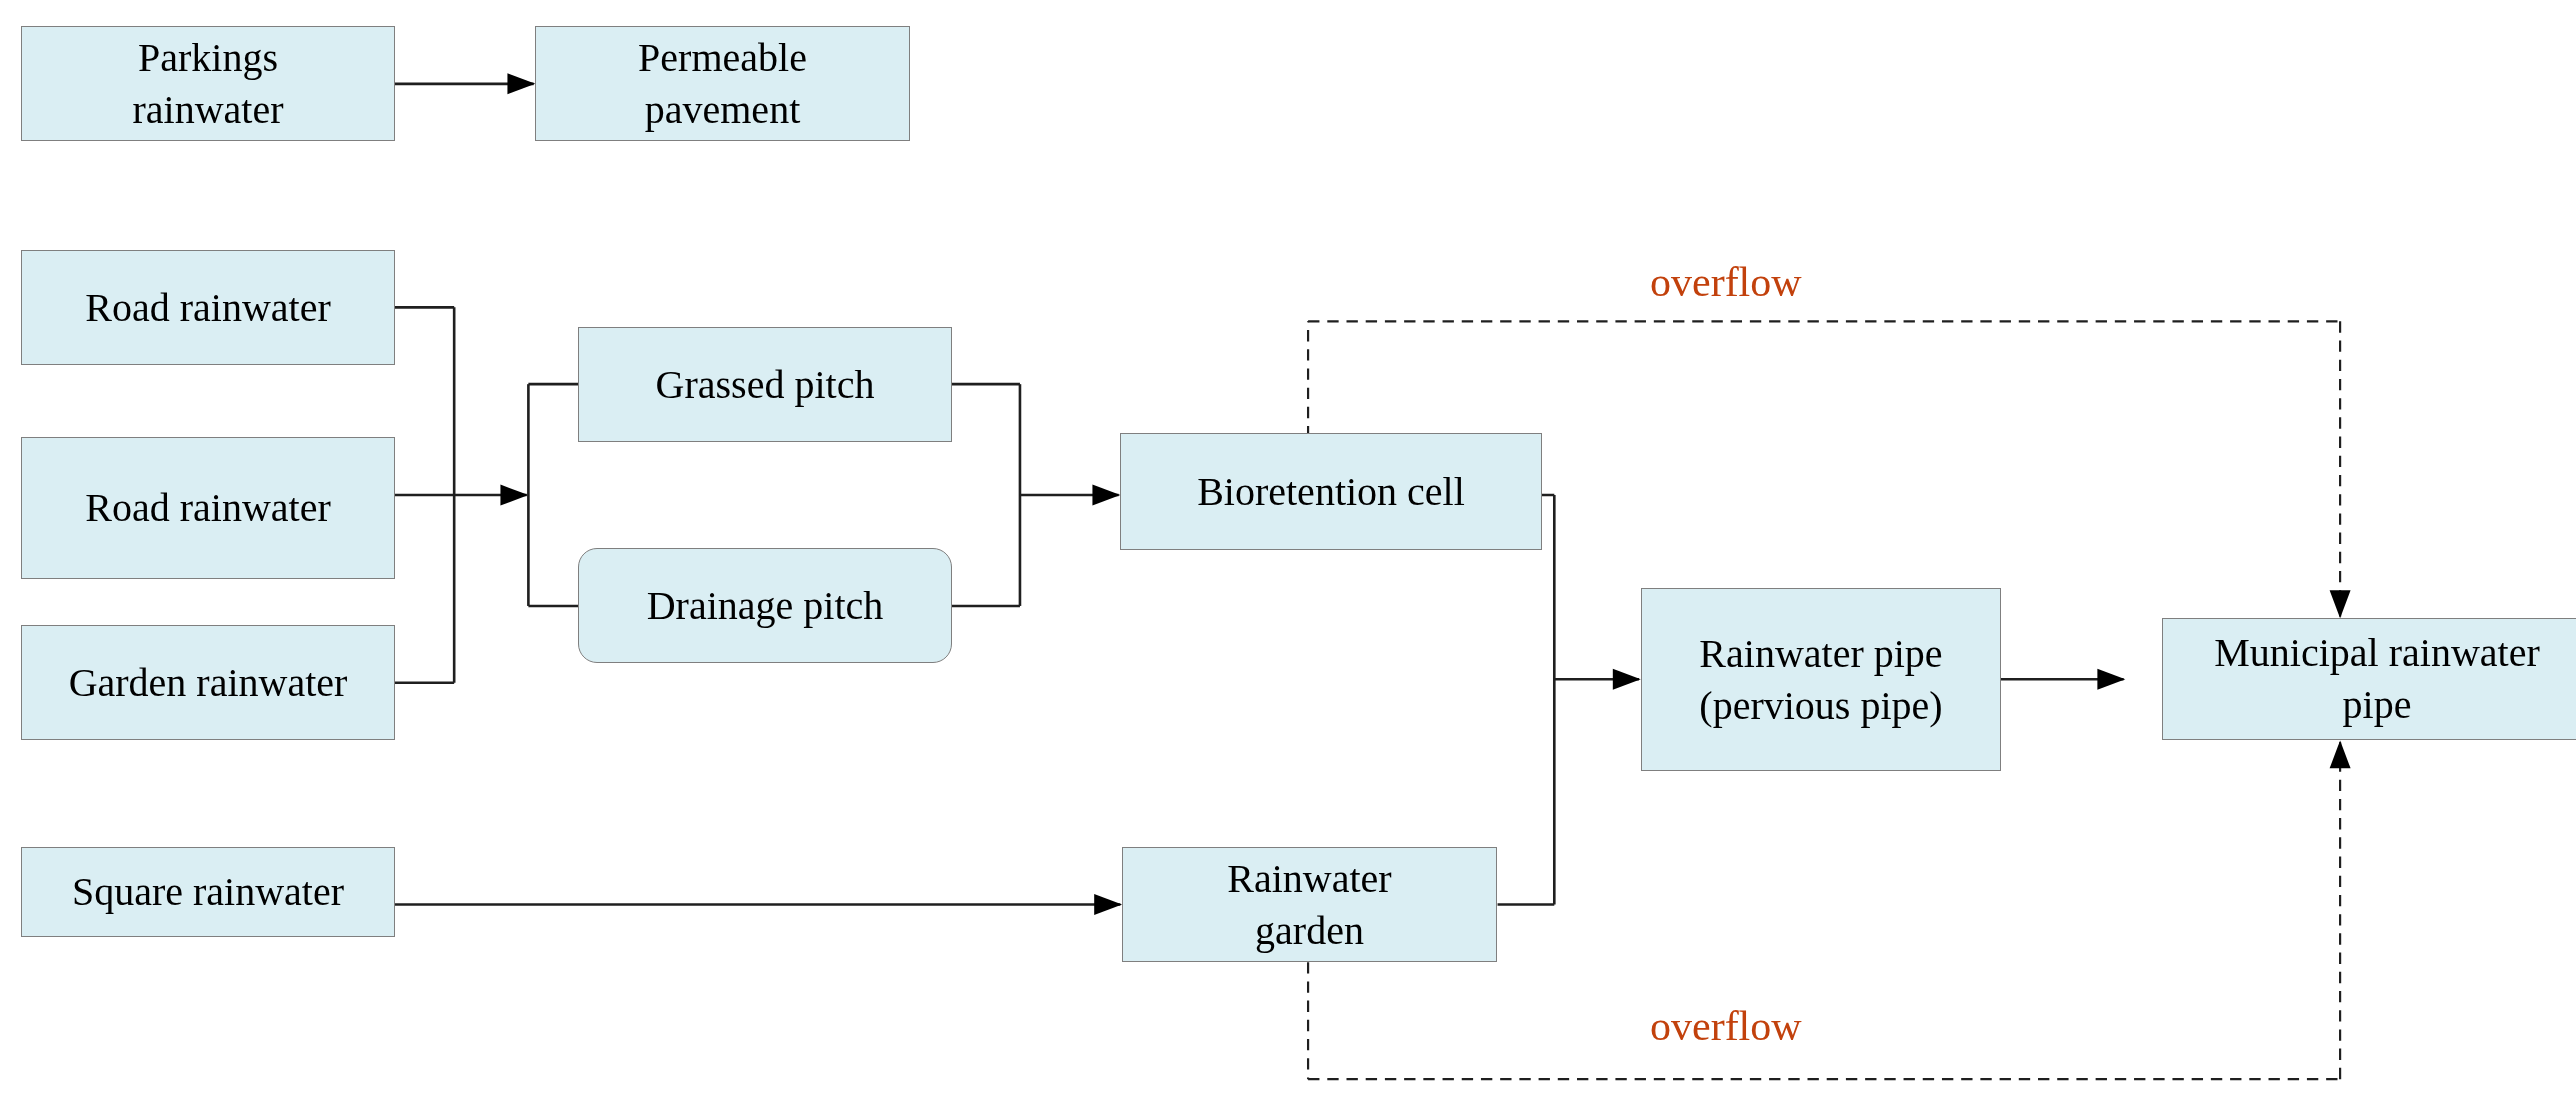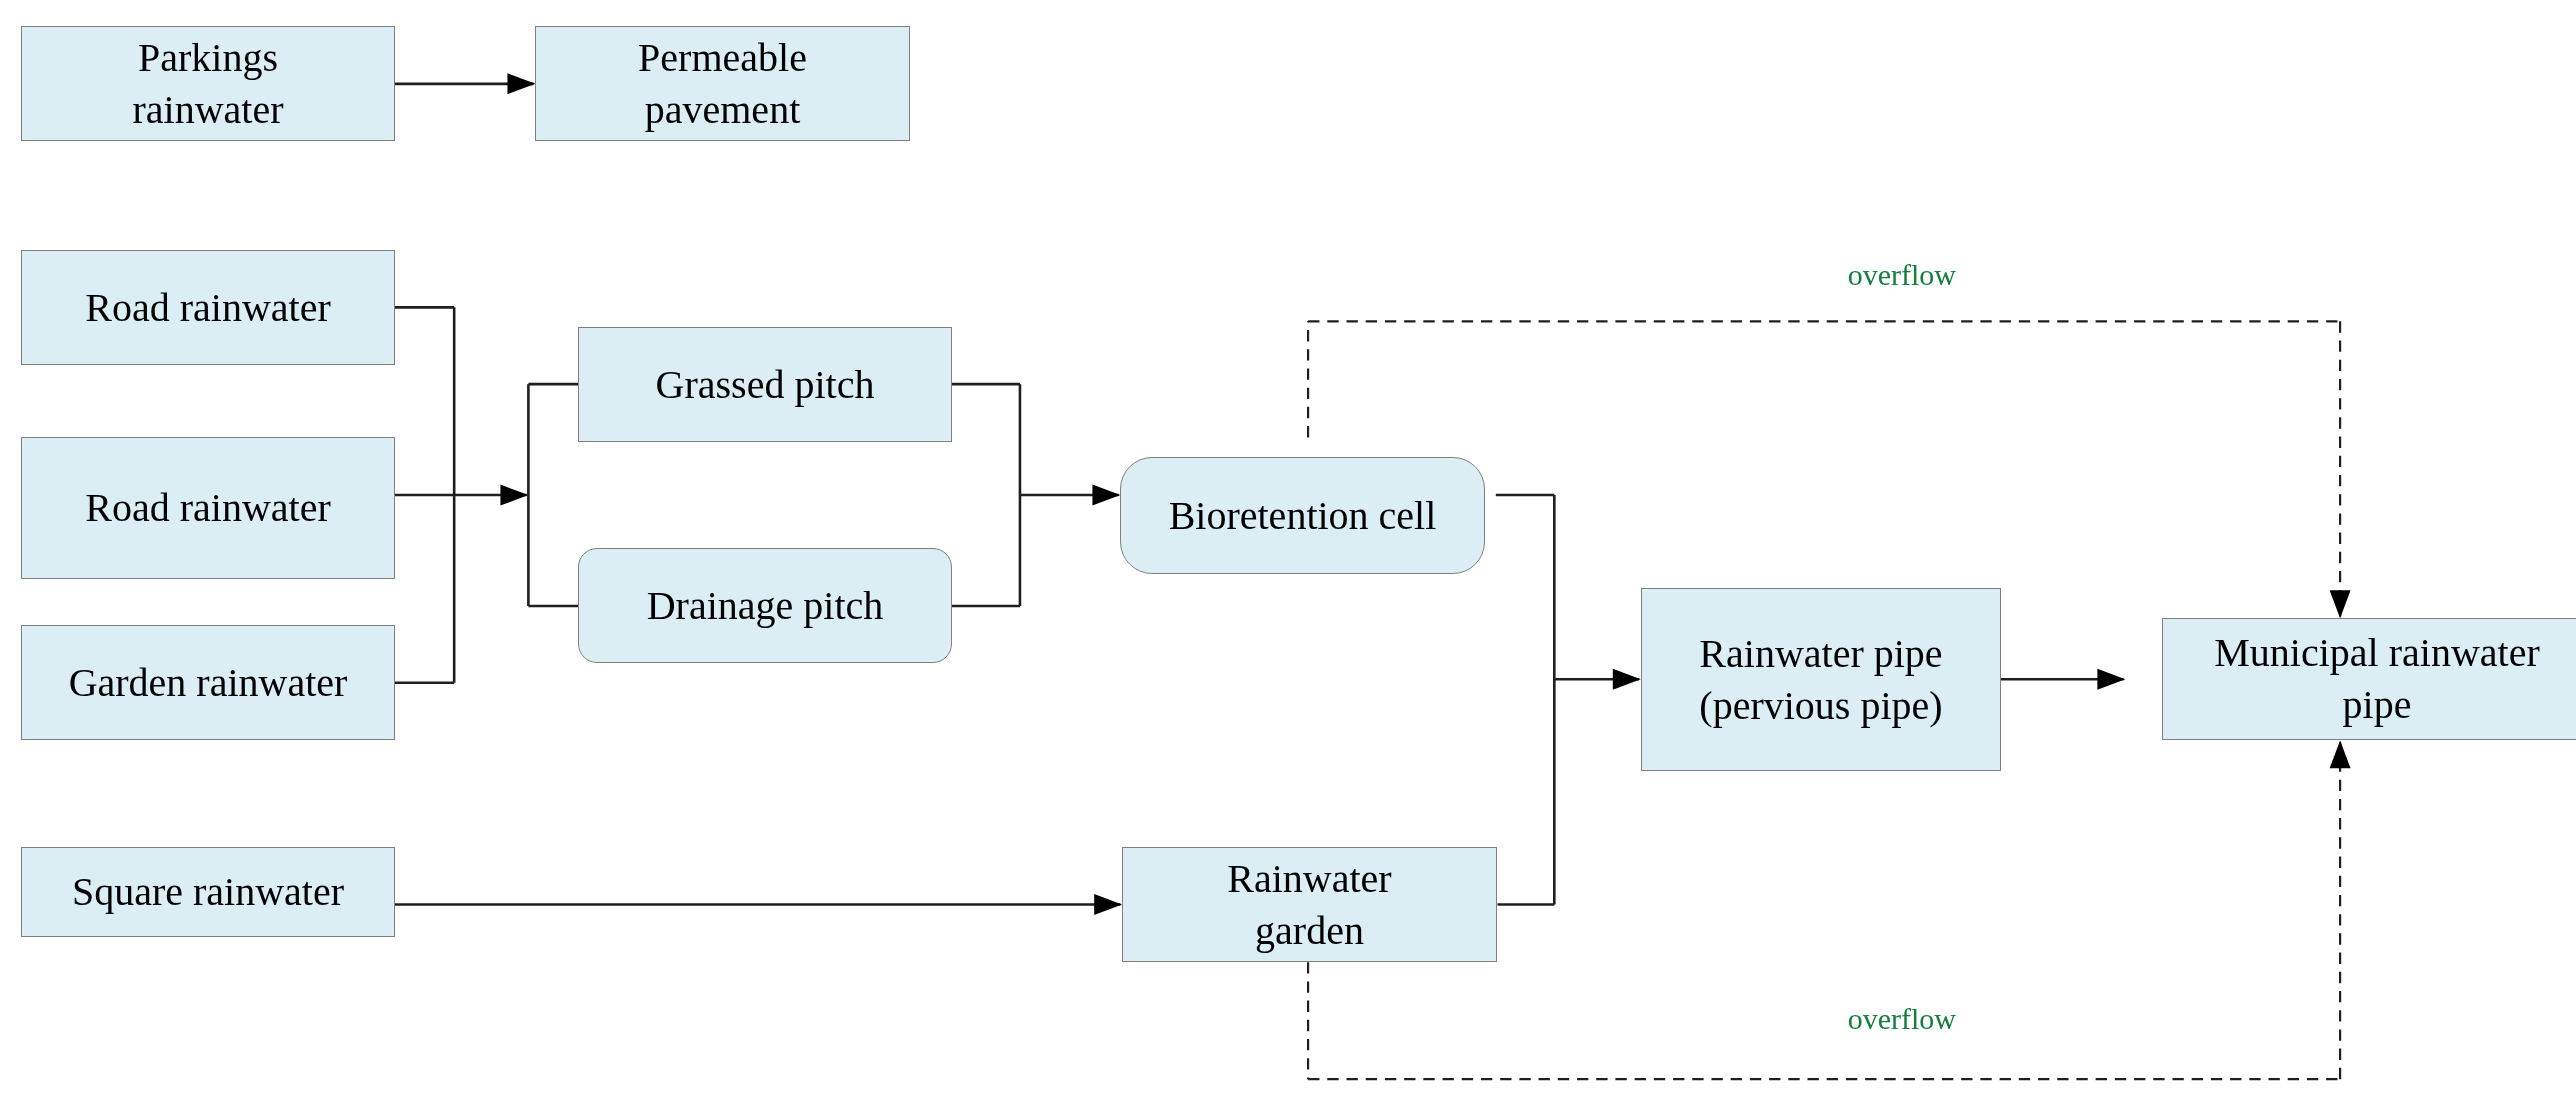--- a/index.html
+++ b/index.html
@@ -28,23 +28,23 @@
   }
   .node .lbl {
     font-size: 40px;
     line-height: 1.3;
     color: #000000;
     white-space: pre-line;
   }
   .edge-label {
     position: absolute;
     width: 306px;
-    text-align: right;
-    font-size: 30px;
-    color: #15803d;
+    text-align: left;
+    font-size: 42px;
+    color: #c2410c;
   }
 </style>
 </head>
 <body>
 
 <div class="canvas">
 
   <svg class="wires" viewBox="0 0 2950 1261" xmlns="http://www.w3.org/2000/svg">
     <defs>
       <marker id="ah" markerUnits="userSpaceOnUse" markerWidth="34" markerHeight="26" refX="31" refY="13" orient="auto">
@@ -111,21 +111,21 @@
   </div>
 
   <div class="node" style="left:578px; top:327px; width:374px; height:115px;">
     <span class="lbl">Grassed pitch</span>
   </div>
 
   <div class="node" style="left:578px; top:548px; width:374px; height:115px;border-radius:19px;">
     <span class="lbl">Drainage pitch</span>
   </div>
 
-  <div class="node" style="left:1120px; top:457px; width:365px; height:117px;border-radius:32px;">
+  <div class="node" style="left:1120px; top:433px; width:422px; height:117px;">
     <span class="lbl">Bioretention cell</span>
   </div>
 
   <div class="node" style="left:1122px; top:847px; width:375px; height:115px;">
     <span class="lbl">Rainwater
 garden</span>
   </div>
 
   <div class="node" style="left:1641px; top:588px; width:360px; height:183px;">
     <span class="lbl">Rainwater pipe

